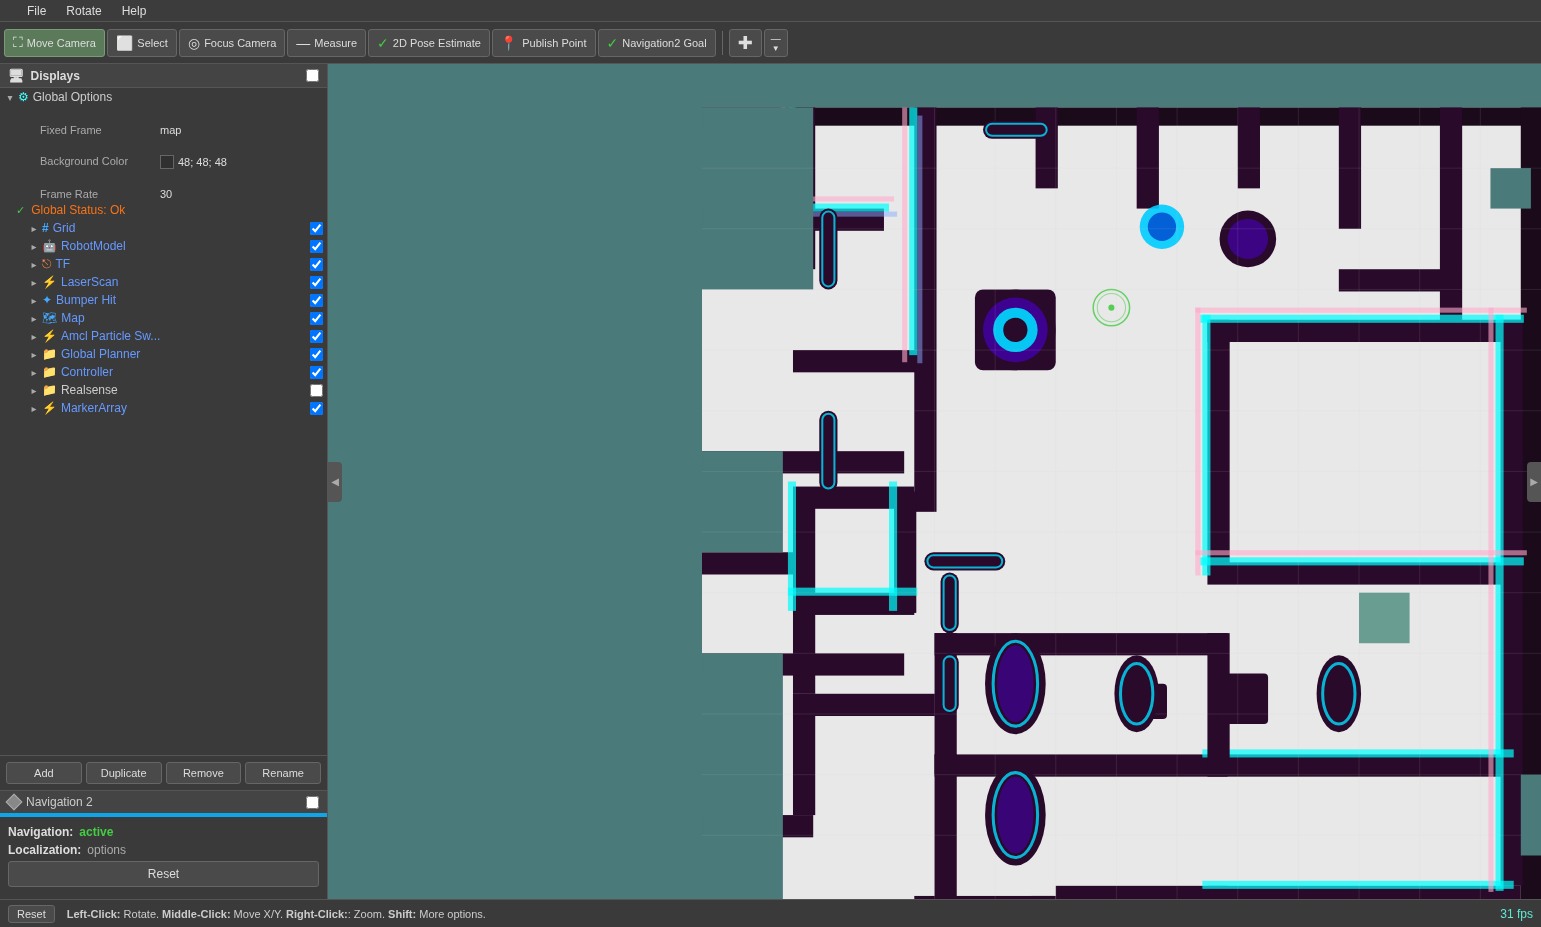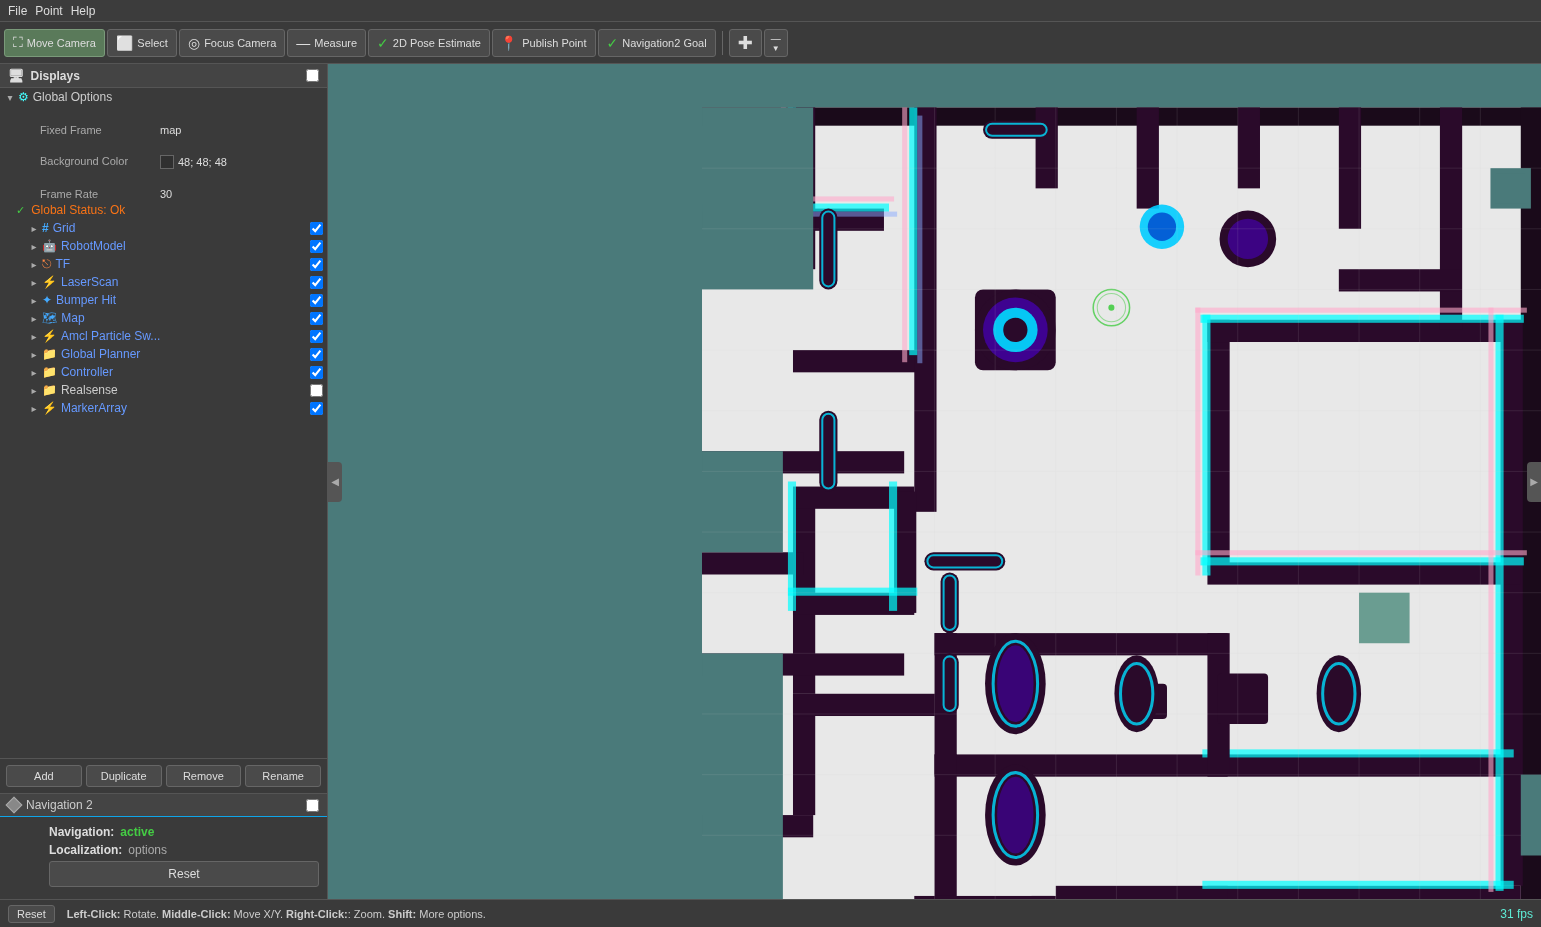--- a/index.html
+++ b/index.html
@@ -12,22 +12,22 @@
       height: 927px;
       overflow: hidden;
       display: flex;
       flex-direction: column;
     }
 
     
     .menu-bar {
       display: flex;
       background: #3c3c3c;
-      padding: 2px 4px;
-      gap: 0;
+      padding: 2px 23px;
+      gap: 12px;
       border-bottom: 1px solid #555;
       height: 22px;
       align-items: center;
     }
     .menu-item {
       color: #ddd;
       cursor: pointer;
       font-size: 12px;
       padding: 1px 4px;
     }
@@ -195,38 +195,37 @@
     .nav-panel {
       background: #3a3a3a;
       border-top: 1px solid #555;
     }
     .nav-header {
       display: flex;
       align-items: center;
       justify-content: space-between;
       padding: 4px 8px;
       background: #444;
-      border-bottom: 1px solid #0ea5e9;
+      border-bottom: 4px solid #0ea5e9;
       cursor: pointer;
     }
     .nav-header-left {
       display: flex;
       align-items: center;
       gap: 6px;
     }
     .nav-diamond {
       width: 12px;
       height: 12px;
       background: #888;
       transform: rotate(45deg);
       border: 1px solid #aaa;
     }
     .nav-body {
       padding: 8px;
-      margin-left: 41px;
     }
     .nav-status-row {
       display: flex;
       align-items: center;
       margin-bottom: 4px;
       font-size: 12px;
     }
     .nav-label { font-weight: bold; color: #ddd; margin-right: 6px; }
     .nav-value-active { color: #44cc44; font-weight: bold; }
     .nav-value-inactive { color: #aaa; }
@@ -325,21 +324,21 @@
     .red-text { color: #ff4444; }
     .cyan-icon { color: #44ffff; }
     .green-icon { color: #44cc44; }
     .folder-icon { color: #aabb77; }
   </style>
 </head>
 <body>
 
 <div class="menu-bar">
   <span class="menu-item">File</span>
-  <span class="menu-item">Point</span>
+  <span class="menu-item">Rotate</span>
   <span class="menu-item">Help</span>
 </div>
 
 <div class="toolbar">
   <div class="toolbar-btn active">
     <span class="toolbar-icon">⛶</span>
     <span>Move Camera</span>
   </div>
   <div class="toolbar-btn">
     <span class="toolbar-icon">⬜</span>

